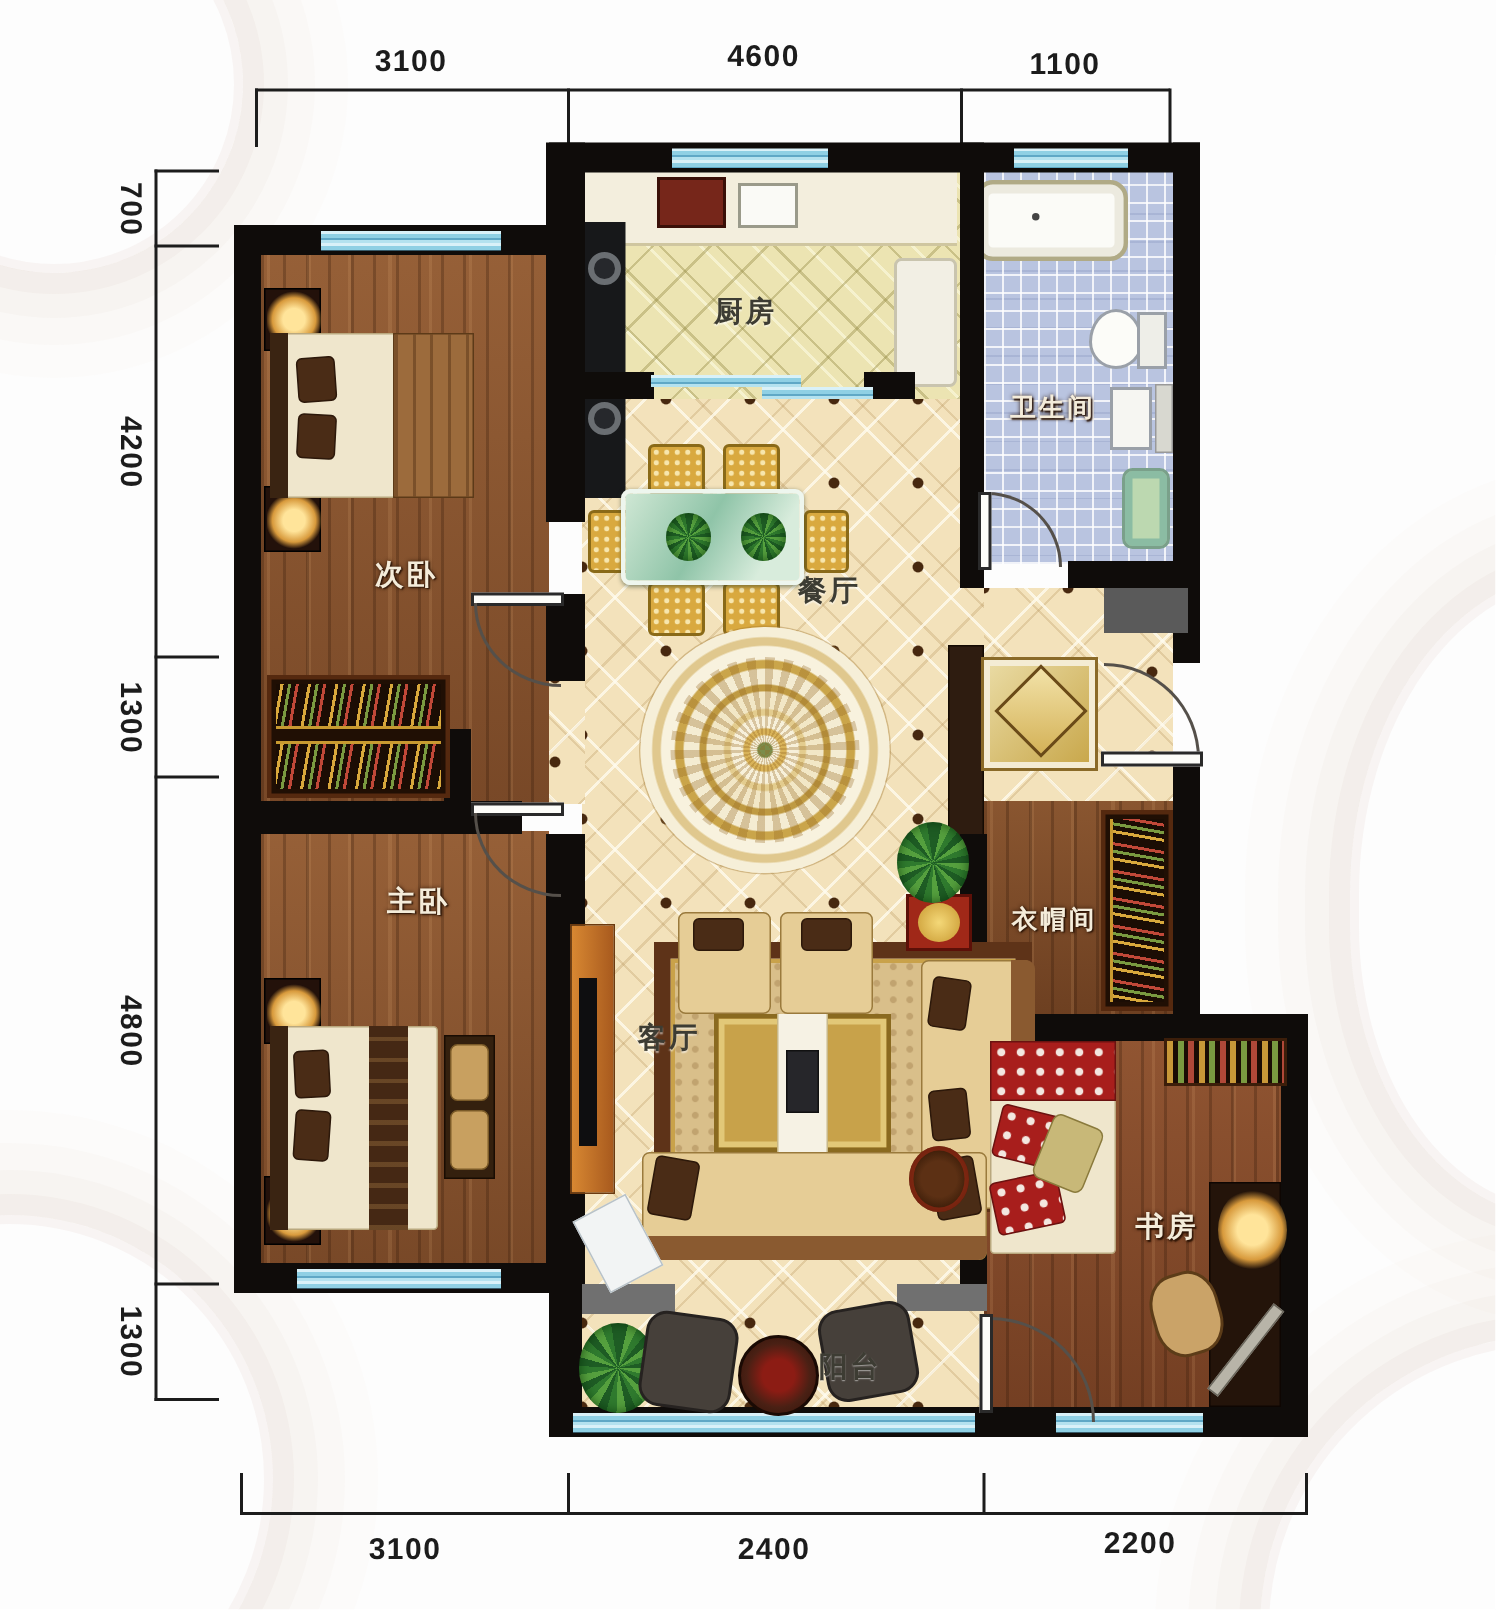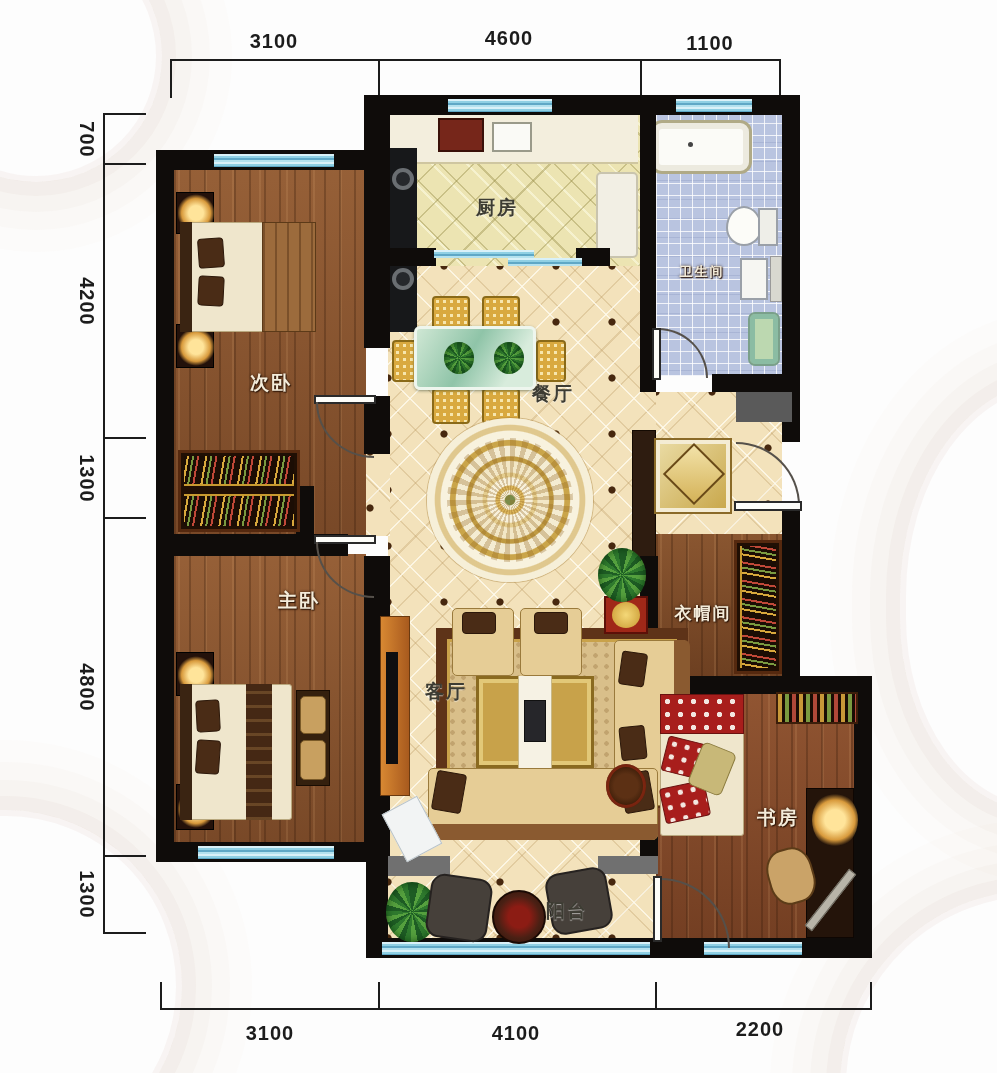--- a/index.html
+++ b/index.html
@@ -110,21 +110,21 @@
   <div class="dtext v" style="left:56px;top:467px;width:60px;">1300</div>
   <div class="dtext v" style="left:56px;top:676px;width:60px;">4800</div>
   <div class="dtext v" style="left:56px;top:883px;width:60px;">1300</div>
 
   <div class="dline" style="left:160px;top:1008px;width:712px;height:2px;"></div>
   <div class="dline" style="left:160px;top:982px;width:2px;height:28px;"></div>
   <div class="dline" style="left:378px;top:982px;width:2px;height:28px;"></div>
   <div class="dline" style="left:655px;top:982px;width:2px;height:28px;"></div>
   <div class="dline" style="left:870px;top:982px;width:2px;height:28px;"></div>
   <div class="dtext" style="left:235px;top:1022px;width:70px;">3100</div>
-  <div class="dtext" style="left:481px;top:1022px;width:70px;">4100</div>
+  <div class="dtext" style="left:481px;top:1022px;width:70px;">2400</div>
   <div class="dtext" style="left:725px;top:1018px;width:70px;">2200</div>
 
   <div class="floor tile-kitchen" style="left:388px;top:110px;width:252px;height:156px;"></div>
   <div class="floor tile-bath" style="left:656px;top:113px;width:126px;height:263px;"></div>
   <div class="floor tile-hall" style="left:388px;top:266px;width:268px;height:672px;"></div>
   <div class="floor tile-hall" style="left:314px;top:452px;width:76px;height:84px;"></div>
   <div class="floor tile-hall" style="left:656px;top:392px;width:126px;height:142px;"></div>
   <div class="floor wood" style="left:174px;top:168px;width:192px;height:368px;"></div>
   <div class="floor wood" style="left:174px;top:554px;width:192px;height:290px;"></div>
   <div class="floor wood dark" style="left:656px;top:534px;width:126px;height:144px;"></div>
@@ -290,22 +290,22 @@
   <div class="f polka" style="left:664px;top:740px;width:44px;height:36px;transform:rotate(14deg);border:1px solid #6a1210;border-radius:4px;"></div>
   <div class="f polka" style="left:662px;top:784px;width:46px;height:36px;transform:rotate(-12deg);border:1px solid #6a1210;border-radius:4px;"></div>
   <div class="f" style="left:694px;top:746px;width:36px;height:46px;background:#c8b878;border:1px solid #8a7a3c;border-radius:6px;transform:rotate(22deg);"></div>
   <div class="f" style="left:776px;top:692px;width:82px;height:32px;background:#1a0c04;border:2px solid #3c1e0a;background-image:repeating-linear-gradient(90deg,#c89838 0 4px,#1a0c04 4px 7px,#7a9a40 7px 11px,#1a0c04 11px 14px,#b04838 14px 18px,#1a0c04 18px 21px);"></div>
   <div class="f" style="left:806px;top:788px;width:48px;height:150px;background:#24140a;border:1px solid #0e0602;"></div>
   <div class="f glow" style="left:812px;top:792px;width:46px;height:56px;border-radius:50%;"></div>
   <div class="f" style="left:768px;top:848px;width:46px;height:56px;background:#caa368;border:2px solid #5c3c18;border-radius:40%;transform:rotate(-16deg);"></div>
   <div class="f" style="left:826px;top:864px;width:9px;height:72px;background:#b8b4a8;border:1px solid #6a665c;transform:rotate(38deg);"></div>
 
   <div class="lab lab-dark" style="left:497px;top:208px;">厨房</div>
-  <div class="lab lab-light" style="left:702px;top:272px;font-size:13px;">卫生间</div>
+  <div class="lab lab-light" style="left:702px;top:272px;font-size:17px;">卫生间</div>
   <div class="lab lab-light" style="left:271px;top:383px;">次卧</div>
   <div class="lab lab-dark" style="left:553px;top:394px;">餐厅</div>
-  <div class="lab lab-light" style="left:279px;top:601px;margin-left:20px;">主卧</div>
+  <div class="lab lab-light" style="left:279px;top:601px;">主卧</div>
   <div class="lab lab-dark" style="left:446px;top:692px;">客厅</div>
   <div class="lab lab-light" style="left:703px;top:613px;font-size:17px;">衣帽间</div>
   <div class="lab lab-light" style="left:778px;top:818px;">书房</div>
   <div class="lab lab-dark" style="left:567px;top:911px;">阳台</div>
 
 </div>
 
 </body></html>

